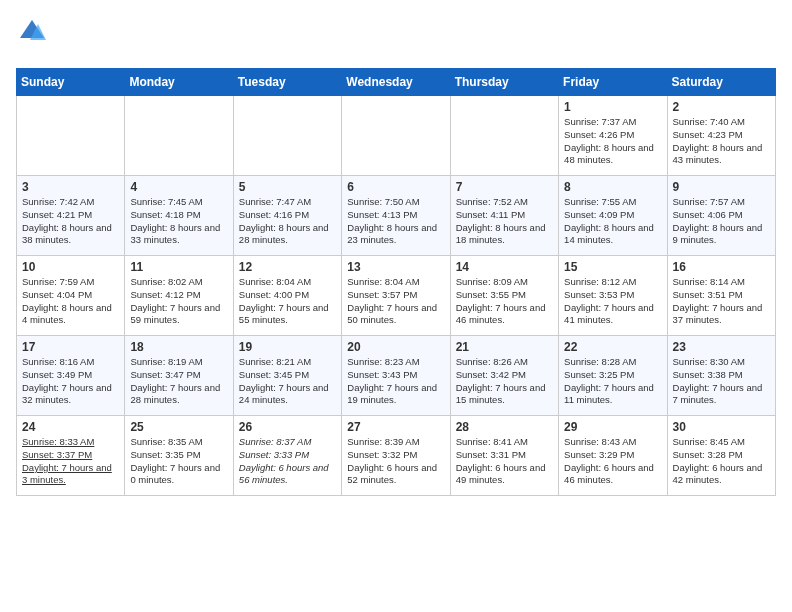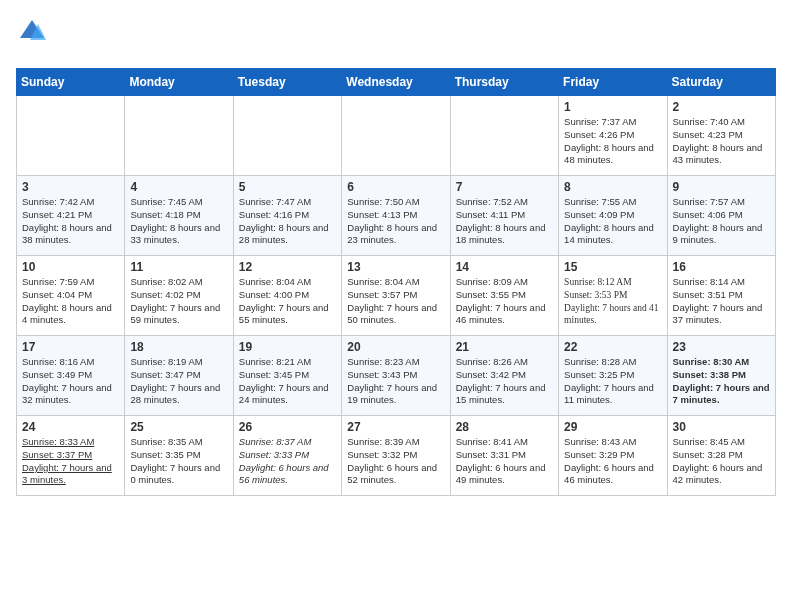--- a/index.html
+++ b/index.html
@@ -197,21 +197,21 @@
         <tr>
           <td>
             <span class="day-num">10</span>
             <div class="day-info" style="white-space: pre-line;">Sunrise: 7:59 AM
 Sunset: 4:04 PM
 Daylight: 8 hours and 4 minutes.</div>
           </td>
           <td>
             <span class="day-num">11</span>
             <div class="day-info" style="white-space: pre-line;">Sunrise: 8:02 AM
-Sunset: 4:02 PM
+Sunset: 4:12 PM
 Daylight: 7 hours and 59 minutes.</div>
           </td>
           <td>
             <span class="day-num">12</span>
             <div class="day-info" style="white-space: pre-line;">Sunrise: 8:04 AM
 Sunset: 4:00 PM
 Daylight: 7 hours and 55 minutes.</div>
           </td>
           <td>
             <span class="day-num">13</span>
@@ -220,21 +220,21 @@
 Daylight: 7 hours and 50 minutes.</div>
           </td>
           <td>
             <span class="day-num">14</span>
             <div class="day-info" style="white-space: pre-line;">Sunrise: 8:09 AM
 Sunset: 3:55 PM
 Daylight: 7 hours and 46 minutes.</div>
           </td>
           <td>
             <span class="day-num">15</span>
-            <div class="day-info" style="white-space: pre-line; font-family: Liberation Serif, serif;">Sunrise: 8:12 AM
+            <div class="day-info" style="white-space: pre-line;">Sunrise: 8:12 AM
 Sunset: 3:53 PM
 Daylight: 7 hours and 41 minutes.</div>
           </td>
           <td>
             <span class="day-num">16</span>
             <div class="day-info" style="white-space: pre-line;">Sunrise: 8:14 AM
 Sunset: 3:51 PM
 Daylight: 7 hours and 37 minutes.</div>
           </td>
         </tr>
@@ -270,21 +270,21 @@
 Daylight: 7 hours and 15 minutes.</div>
           </td>
           <td>
             <span class="day-num">22</span>
             <div class="day-info" style="white-space: pre-line;">Sunrise: 8:28 AM
 Sunset: 3:25 PM
 Daylight: 7 hours and 11 minutes.</div>
           </td>
           <td>
             <span class="day-num">23</span>
-            <div class="day-info" style="white-space: pre-line; font-weight: bold;">Sunrise: 8:30 AM
+            <div class="day-info" style="white-space: pre-line;">Sunrise: 8:30 AM
 Sunset: 3:38 PM
 Daylight: 7 hours and 7 minutes.</div>
           </td>
         </tr>
         <tr>
           <td>
             <span class="day-num">24</span>
             <div class="day-info" style="white-space: pre-line; text-decoration: underline;">Sunrise: 8:33 AM
 Sunset: 3:37 PM
 Daylight: 7 hours and 3 minutes.</div>

